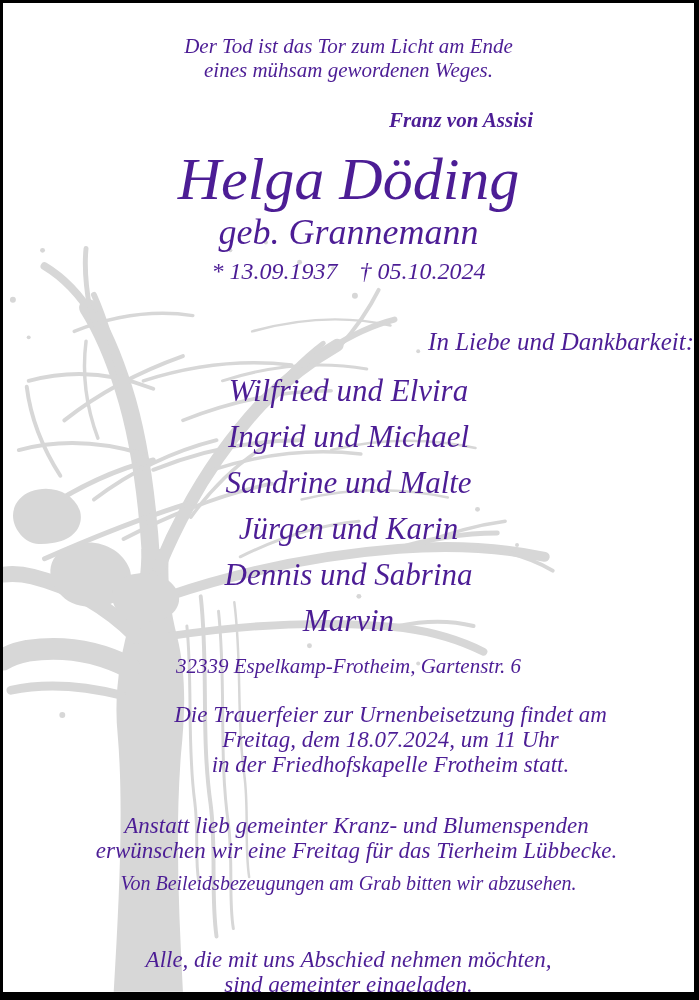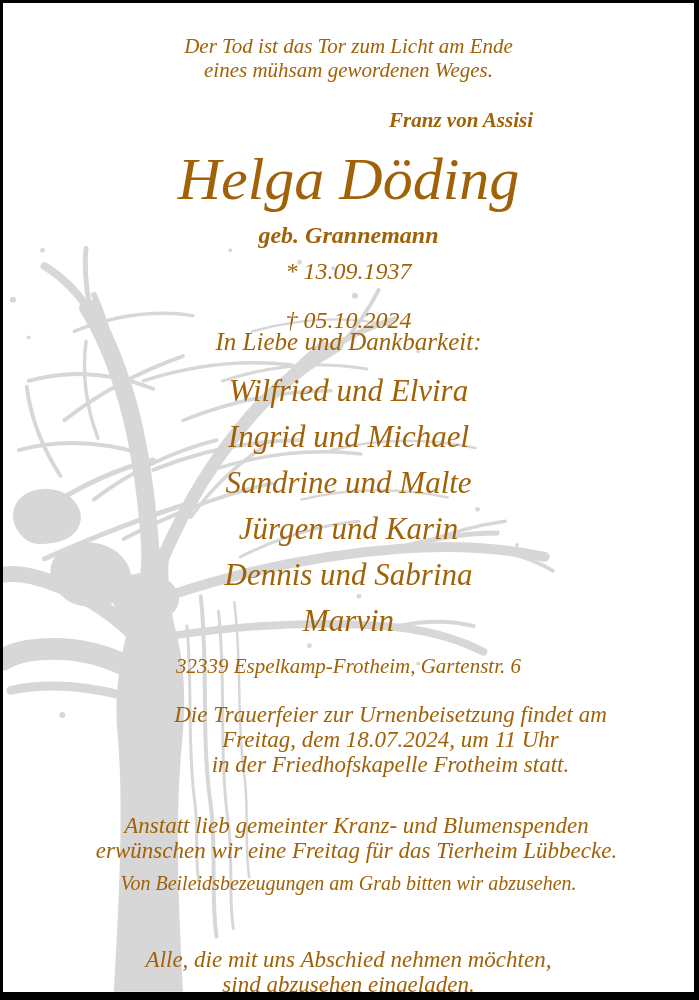--- a/index.html
+++ b/index.html
@@ -12,21 +12,21 @@
     width: 699px;
     height: 1000px;
     box-sizing: border-box;
     border-style: solid;
     border-color: #000000;
     border-width: 3px 5px 8px 3px;
     background: #ffffff;
     overflow: hidden;
     font-family: "Liberation Serif", "DejaVu Serif", serif;
     font-style: italic;
-    color: #a16207;
+    color: #4c1d95;
   }
   .tree {
     position: absolute;
     left: 0;
     top: 0;
     width: 691px;
     height: 989px;
     z-index: 0;
     pointer-events: none;
   }
@@ -37,23 +37,23 @@
   }
   .block {
     position: absolute;
     left: 0;
     width: 100%;
     text-align: center;
   }
   .quote        { top: 31px;  font-size: 21px; line-height: 24px; }
   .attribution  { top: 105px; left: 0; width: 530px; text-align: right; font-size: 21px; font-weight: bold; }
   .name         { top: 141px; font-size: 60px; line-height: 70px; }
-  .maiden       { top: 219px; font-size: 24px; font-weight: bold; }
-  .dates        { top: 255px; font-size: 24px; display: flex; justify-content: center; gap: 22px; flex-direction: column; }
-  .dedication   { top: 325px; font-size: 25px; }
+  .maiden       { top: 208px; font-size: 36px; }
+  .dates        { top: 255px; font-size: 24px; display: flex; justify-content: center; gap: 22px; }
+  .dedication   { top: 325px; font-size: 25px; text-align: right; }
   .mourners     { top: 365px; font-size: 31px; line-height: 46px; }
   .address      { top: 651px; font-size: 21px; }
   .funeral      { top: 699px; font-size: 23px; line-height: 25px; padding-left: 42px; }
   .donations    { top: 810px; font-size: 23px; line-height: 25px; padding-left: 8px; }
   .condolences  { top: 869px; font-size: 20px; }
   .invitation   { top: 915px; font-size: 23px; line-height: 25px; margin-top: 29px; }
 </style>
 </head>
 <body>
 
@@ -173,17 +173,17 @@
 
     <div class="block donations">
       <div>Anstatt lieb gemeinter Kranz- und Blumenspenden</div>
       <div>erwünschen wir eine Freitag für das Tierheim Lübbecke.</div>
     </div>
 
     <div class="block condolences">Von Beileidsbezeugungen am Grab bitten wir abzusehen.</div>
 
     <div class="block invitation">
       <div>Alle, die mit uns Abschied nehmen möchten,</div>
-      <div>sind abzusehen eingeladen.</div>
+      <div>sind gemeinter eingeladen.</div>
     </div>
 
   </div>
 </div>
 
 </body></html>

